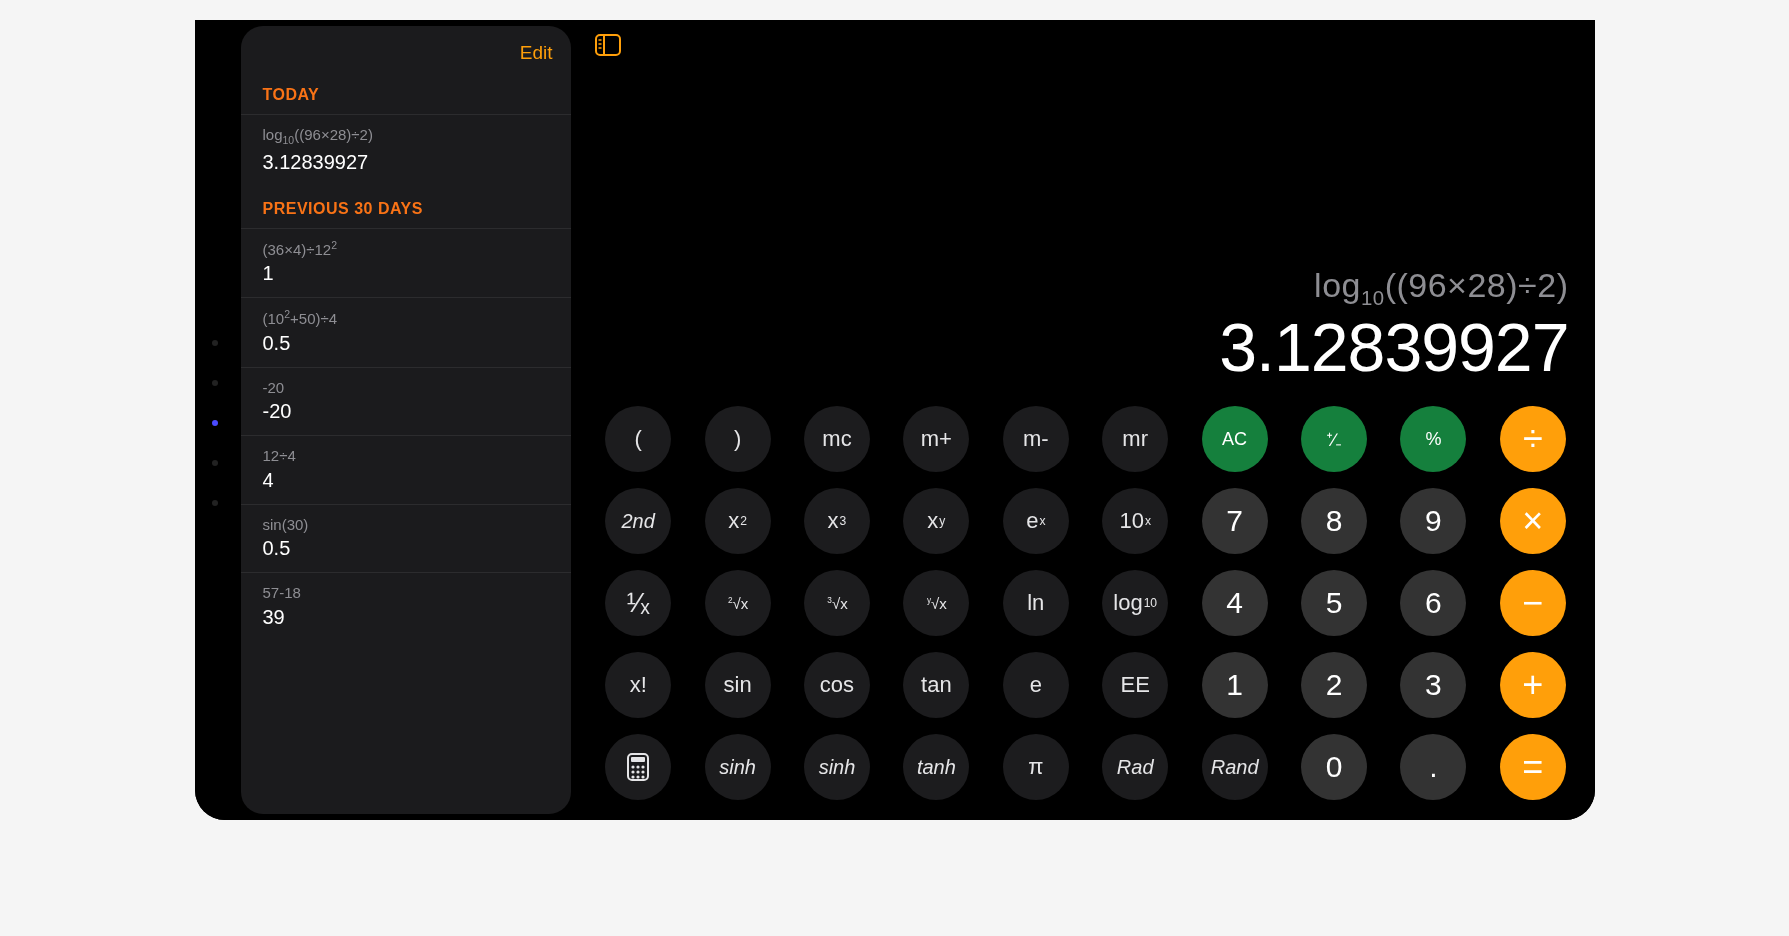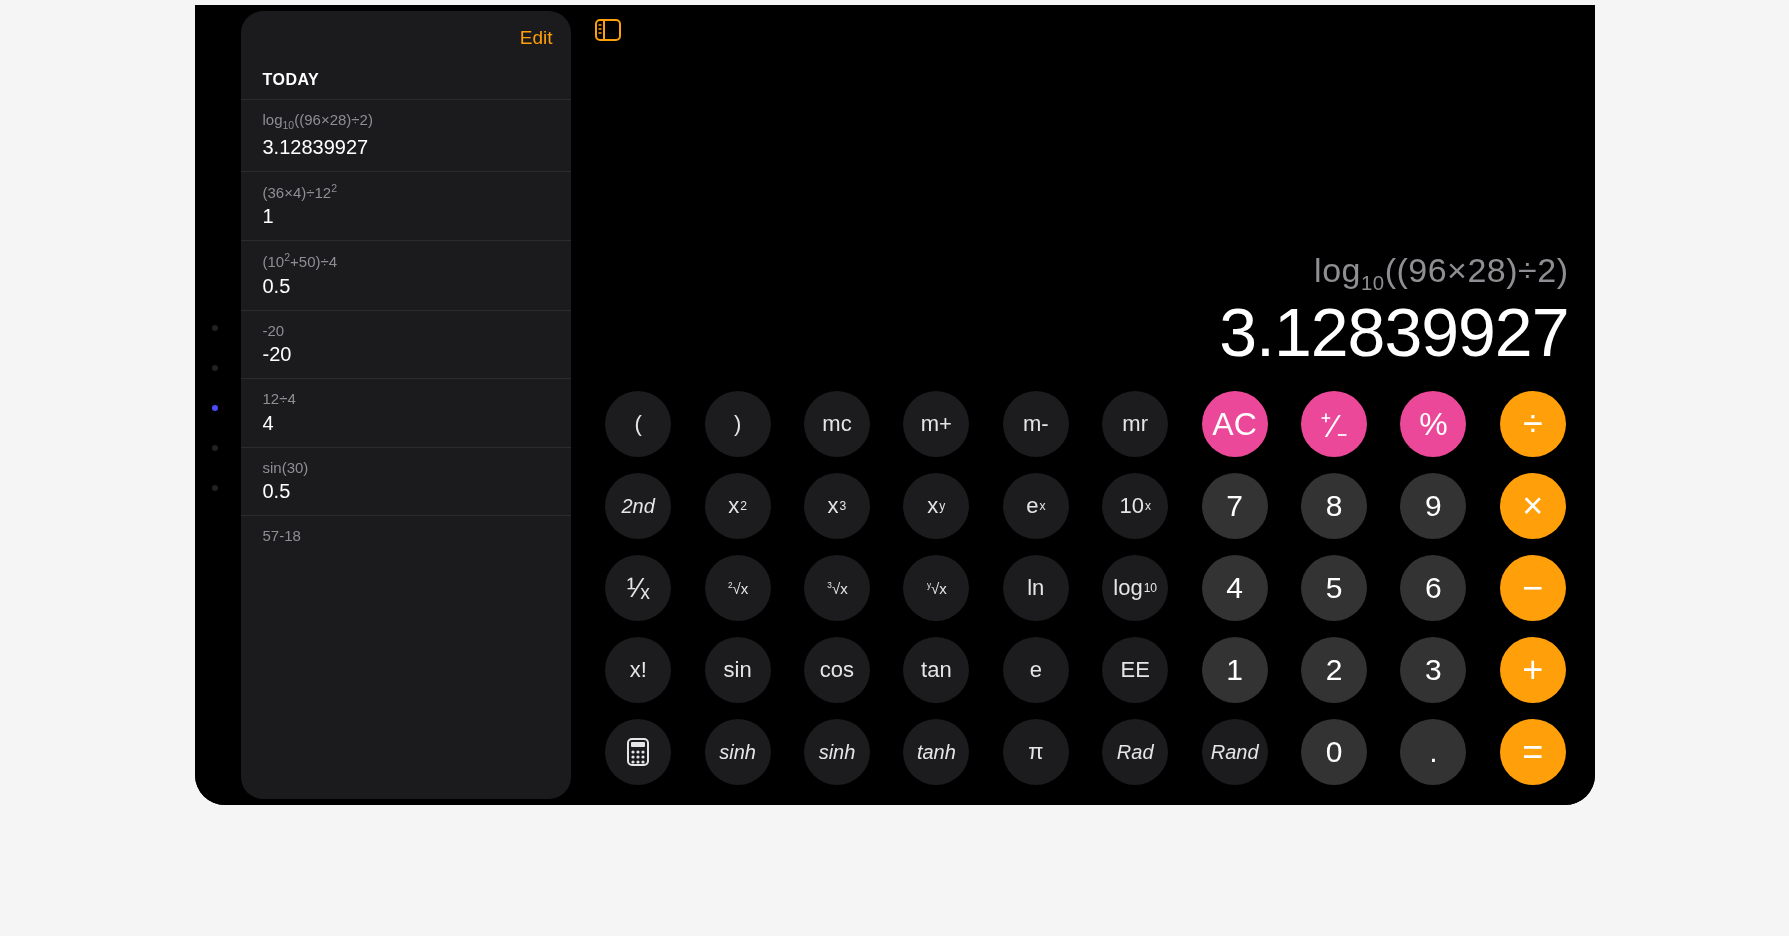--- a/index.html
+++ b/index.html
@@ -7,21 +7,21 @@
   .viewport {
     position: absolute;
     left: 50%;
     top: 0;
     transform: translateX(-50%);
     width: 1500px;
     height: 820px;
     background: #f5f5f5;
     display: flex;
     justify-content: center;
-    align-items: center;
+    align-items: flex-end;
   }
   .device {
     width: 1400px;
     height: 800px;
     background: #000;
     border-radius: 0 0 30px 30px;
     position: relative;
     overflow: hidden;
     margin-top: -10px;
     display: flex;
@@ -60,21 +60,21 @@
     justify-content: flex-end;
     padding: 6px 18px 8px 18px;
   }
   .edit-link {
     color: #ff9f0a;
     font-size: 19px;
     font-weight: 400;
     cursor: pointer;
   }
   .section-title {
-    color: #ffffff;
+    color: #f97316;
     font-size: 16px;
     font-weight: 600;
     letter-spacing: 0.5px;
     padding: 14px 22px 10px 22px;
   }
   .history-item {
     padding: 10px 22px 12px 22px;
     border-top: 0.5px solid rgba(255,255,255,0.08);
     cursor: pointer;
   }
@@ -148,21 +148,21 @@
     align-items: center;
     justify-content: center;
     font-size: 25px;
     color: #fff;
     cursor: pointer;
     user-select: none;
     position: relative;
     justify-self: center;
   }
   .key.dark  { background: #1c1c1e; color: #e5e5e7; font-size: 22px; }
-  .key.gray  { background: #ec4899; color: #fff; font-size: 32px; }
+  .key.gray  { background: #15803d; color: #fff; font-size: 18px; }
   .key.num   { background: #333333; color: #fff; font-size: 30px; font-weight: 400; }
   .key.op    { background: #ff9f0a; color: #fff; font-size: 36px; font-weight: 400; }
   .key sup   { font-size: 0.55em; vertical-align: super; margin-left:1px; }
   .key sub   { font-size: 0.55em; vertical-align: sub; margin-left:1px; }
   .key .frac { font-size: 28px; }
   .key .root { font-size: 15px; }
   .key.small { font-size: 20px; font-style: italic; }
   .key svg { display:block; }
 
 </style>
@@ -183,20 +183,21 @@
       <div class="history-panel">
         <div class="history-header">
           <span class="edit-link">Edit</span>
         </div>
         <div id="history-body">
             <div class="section-title">TODAY</div>
             <div class="history-item">
               <div class="history-expr">log<sub>10</sub>((96×28)÷2)</div>
               <div class="history-result">3.12839927</div>
             </div>
+            <div class="section-title">PREVIOUS 30 DAYS</div>
             <div class="history-item">
               <div class="history-expr">(36×4)÷12<sup>2</sup></div>
               <div class="history-result">1</div>
             </div>
             <div class="history-item">
               <div class="history-expr">(10<sup>2</sup>+50)÷4</div>
               <div class="history-result">0.5</div>
             </div>
             <div class="history-item">
               <div class="history-expr">-20</div>
@@ -205,20 +206,21 @@
             <div class="history-item">
               <div class="history-expr">12÷4</div>
               <div class="history-result">4</div>
             </div>
             <div class="history-item">
               <div class="history-expr">sin(30)</div>
               <div class="history-result">0.5</div>
             </div>
             <div class="history-item">
               <div class="history-expr">57-18</div>
+              <div class="history-result">39</div>
             </div>
           </div>
       </div>
 
       <div class="calc-area">
         <div class="calc-top-bar">
           <span class="sidebar-toggle">
             <svg viewBox="0 0 26 22" width="26" height="22">
               <rect x="1" y="1" width="24" height="20" rx="4" fill="none" stroke="#ff9f0a" stroke-width="2"></rect>
               <line x1="9" y1="1" x2="9" y2="21" stroke="#ff9f0a" stroke-width="2"></line>

